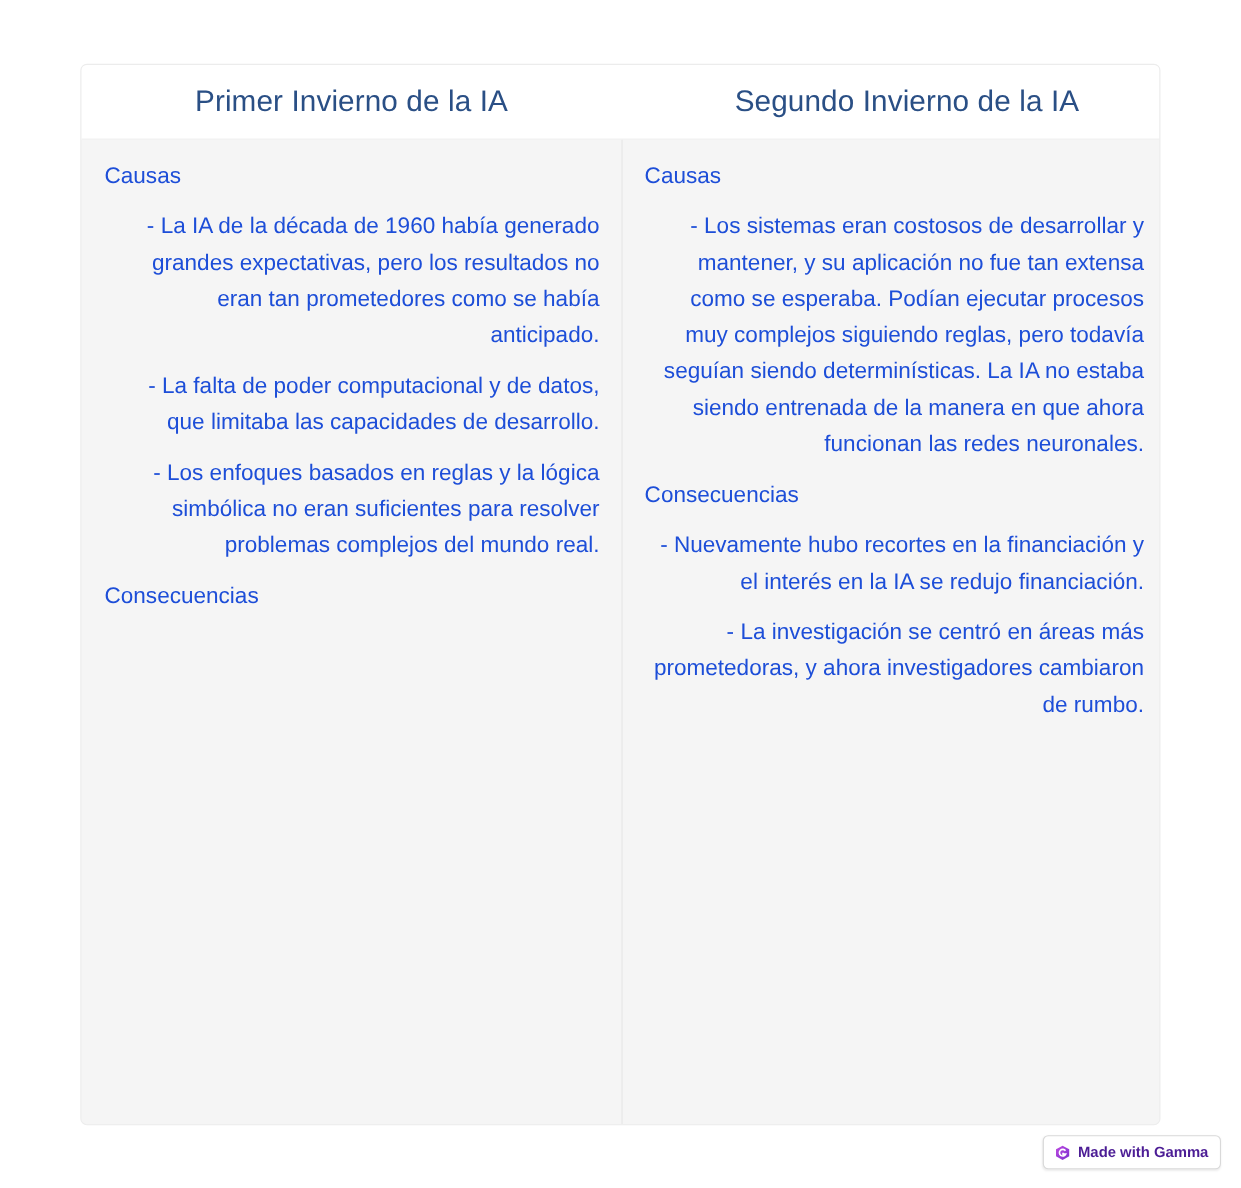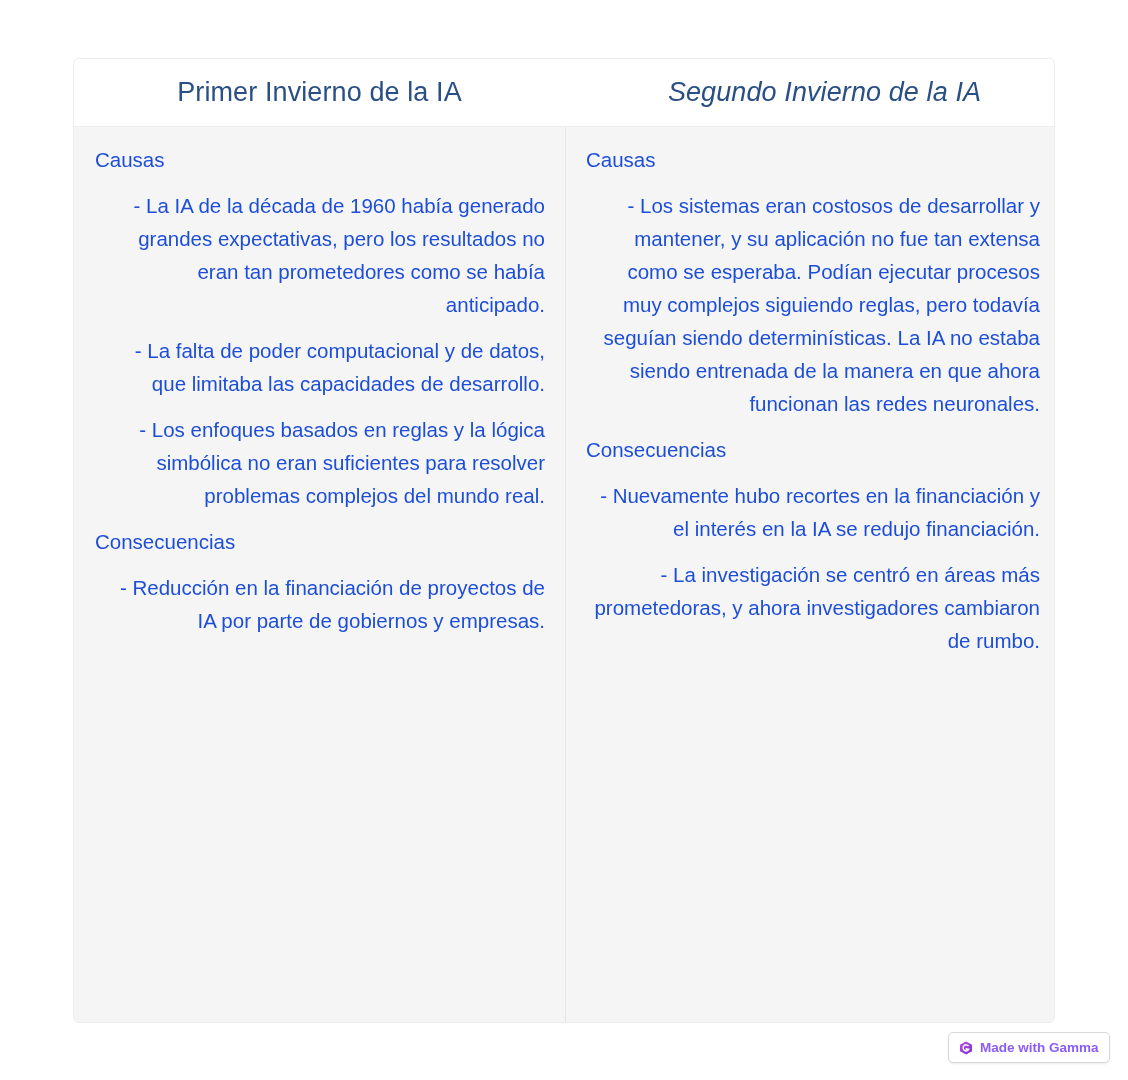--- a/index.html
+++ b/index.html
@@ -39,21 +39,21 @@
       flex: 1;
       display: flex;
       align-items: center;
       justify-content: center;
       font-size: 27px;
       color: #2a4f85;
       font-weight: normal;
       letter-spacing: 0.1px;
     }
     .th.first { width: 491px; flex: none; }
-    .th.second { flex: 1; padding-left: 30px; font-style: italic; }
+    .th.second { flex: 1; padding-left: 30px; }
     .tbody {
       display: flex;
       flex: 1;
     }
     .td {
       padding: 16px 20px 0 21px;
       color: #1d4ed8;
       font-size: 20.5px;
       line-height: 33px;
     }
@@ -82,21 +82,21 @@
       height: 31px;
       border: 1px solid #d9d9d9;
       border-radius: 5px;
       background: #ffffff;
       box-shadow: 0 1px 2px rgba(0,0,0,0.08);
       display: flex;
       align-items: center;
       padding-left: 10px;
       gap: 7px;
       font-size: 13.5px;
-      color: #8b5cf6;
+      color: #4c1d95;
       font-weight: bold;
       cursor: pointer;
     }
     .badge-icon {
       width: 14px;
       height: 14px;
       display: inline-block;
     }
   </style>
 </head>
@@ -109,21 +109,20 @@
       <div class="th second">Segundo Invierno de la IA</div>
     </div>
     <div class="tbody">
 
       <div class="td first">
         <div class="section-title">Causas</div>
         <p class="para">- La IA de la década de 1960 había generado grandes expectativas, pero los resultados no eran tan prometedores como se había anticipado.</p>
         <p class="para">- La falta de poder computacional y de datos, que limitaba las capacidades de desarrollo.</p>
         <p class="para">- Los enfoques basados en reglas y la lógica simbólica no eran suficientes para resolver problemas complejos del mundo real.</p>
         <div class="section-title">Consecuencias</div>
-        <p class="para">- Reducción en la financiación de proyectos de IA por parte de gobiernos y empresas.</p>
       </div>
 
       <div class="td second">
         <div class="section-title">Causas</div>
         <p class="para">- Los sistemas eran costosos de desarrollar y mantener, y su aplicación no fue tan extensa como se esperaba. Podían ejecutar procesos muy complejos siguiendo reglas, pero todavía seguían siendo determinísticas. La IA no estaba siendo entrenada de la manera en que ahora funcionan las redes neuronales.</p>
         <div class="section-title">Consecuencias</div>
         <p class="para">- Nuevamente hubo recortes en la financiación y el interés en la IA se redujo financiación.</p>
         <p class="para">- La investigación se centró en áreas más prometedoras, y ahora investigadores cambiaron de rumbo.</p>
       </div>
     </div>

